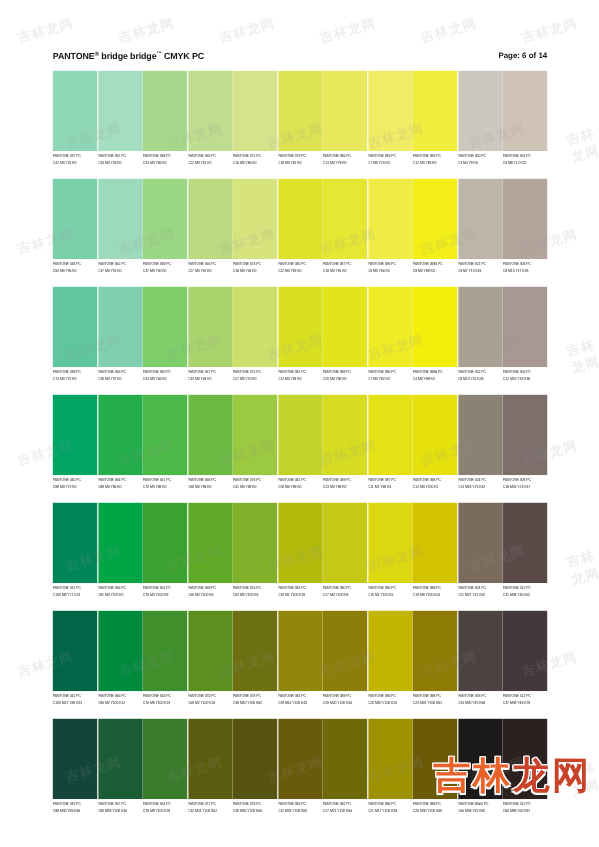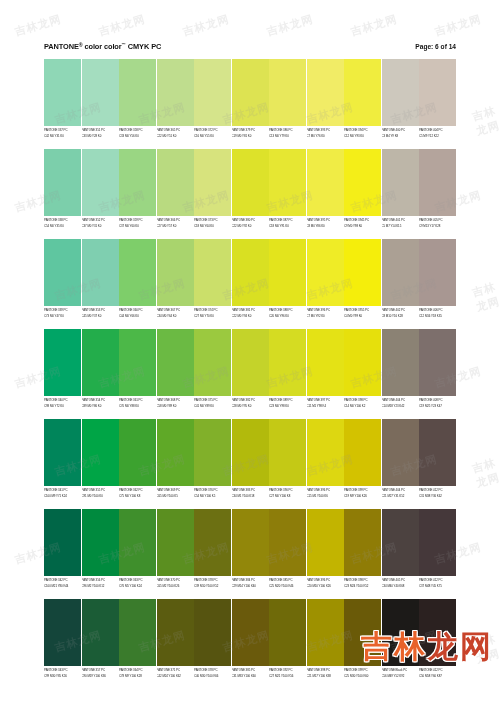--- a/index.html
+++ b/index.html
@@ -132,21 +132,21 @@
   }
   #wm-main .w2 { color: #c8432a; }
 </style>
 </head>
 <body>
 
 <div id="page">
 
   <div id="header">
     <div class="title"><span>PANTONE</span><span class="reg">®</span>
-      <span>color color</span><span class="tm">™</span>
+      <span>bridge bridge</span><span class="tm">™</span>
       <span>CMYK PC</span>
     </div>
     <div class="pageno">Page: 6 of 14</div>
   </div>
 
   <div id="grid">
       <div class="row">
         <div class="cell">
           <div class="swatch" style="background: rgb(143, 215, 182);"></div>
           <div class="caption">

